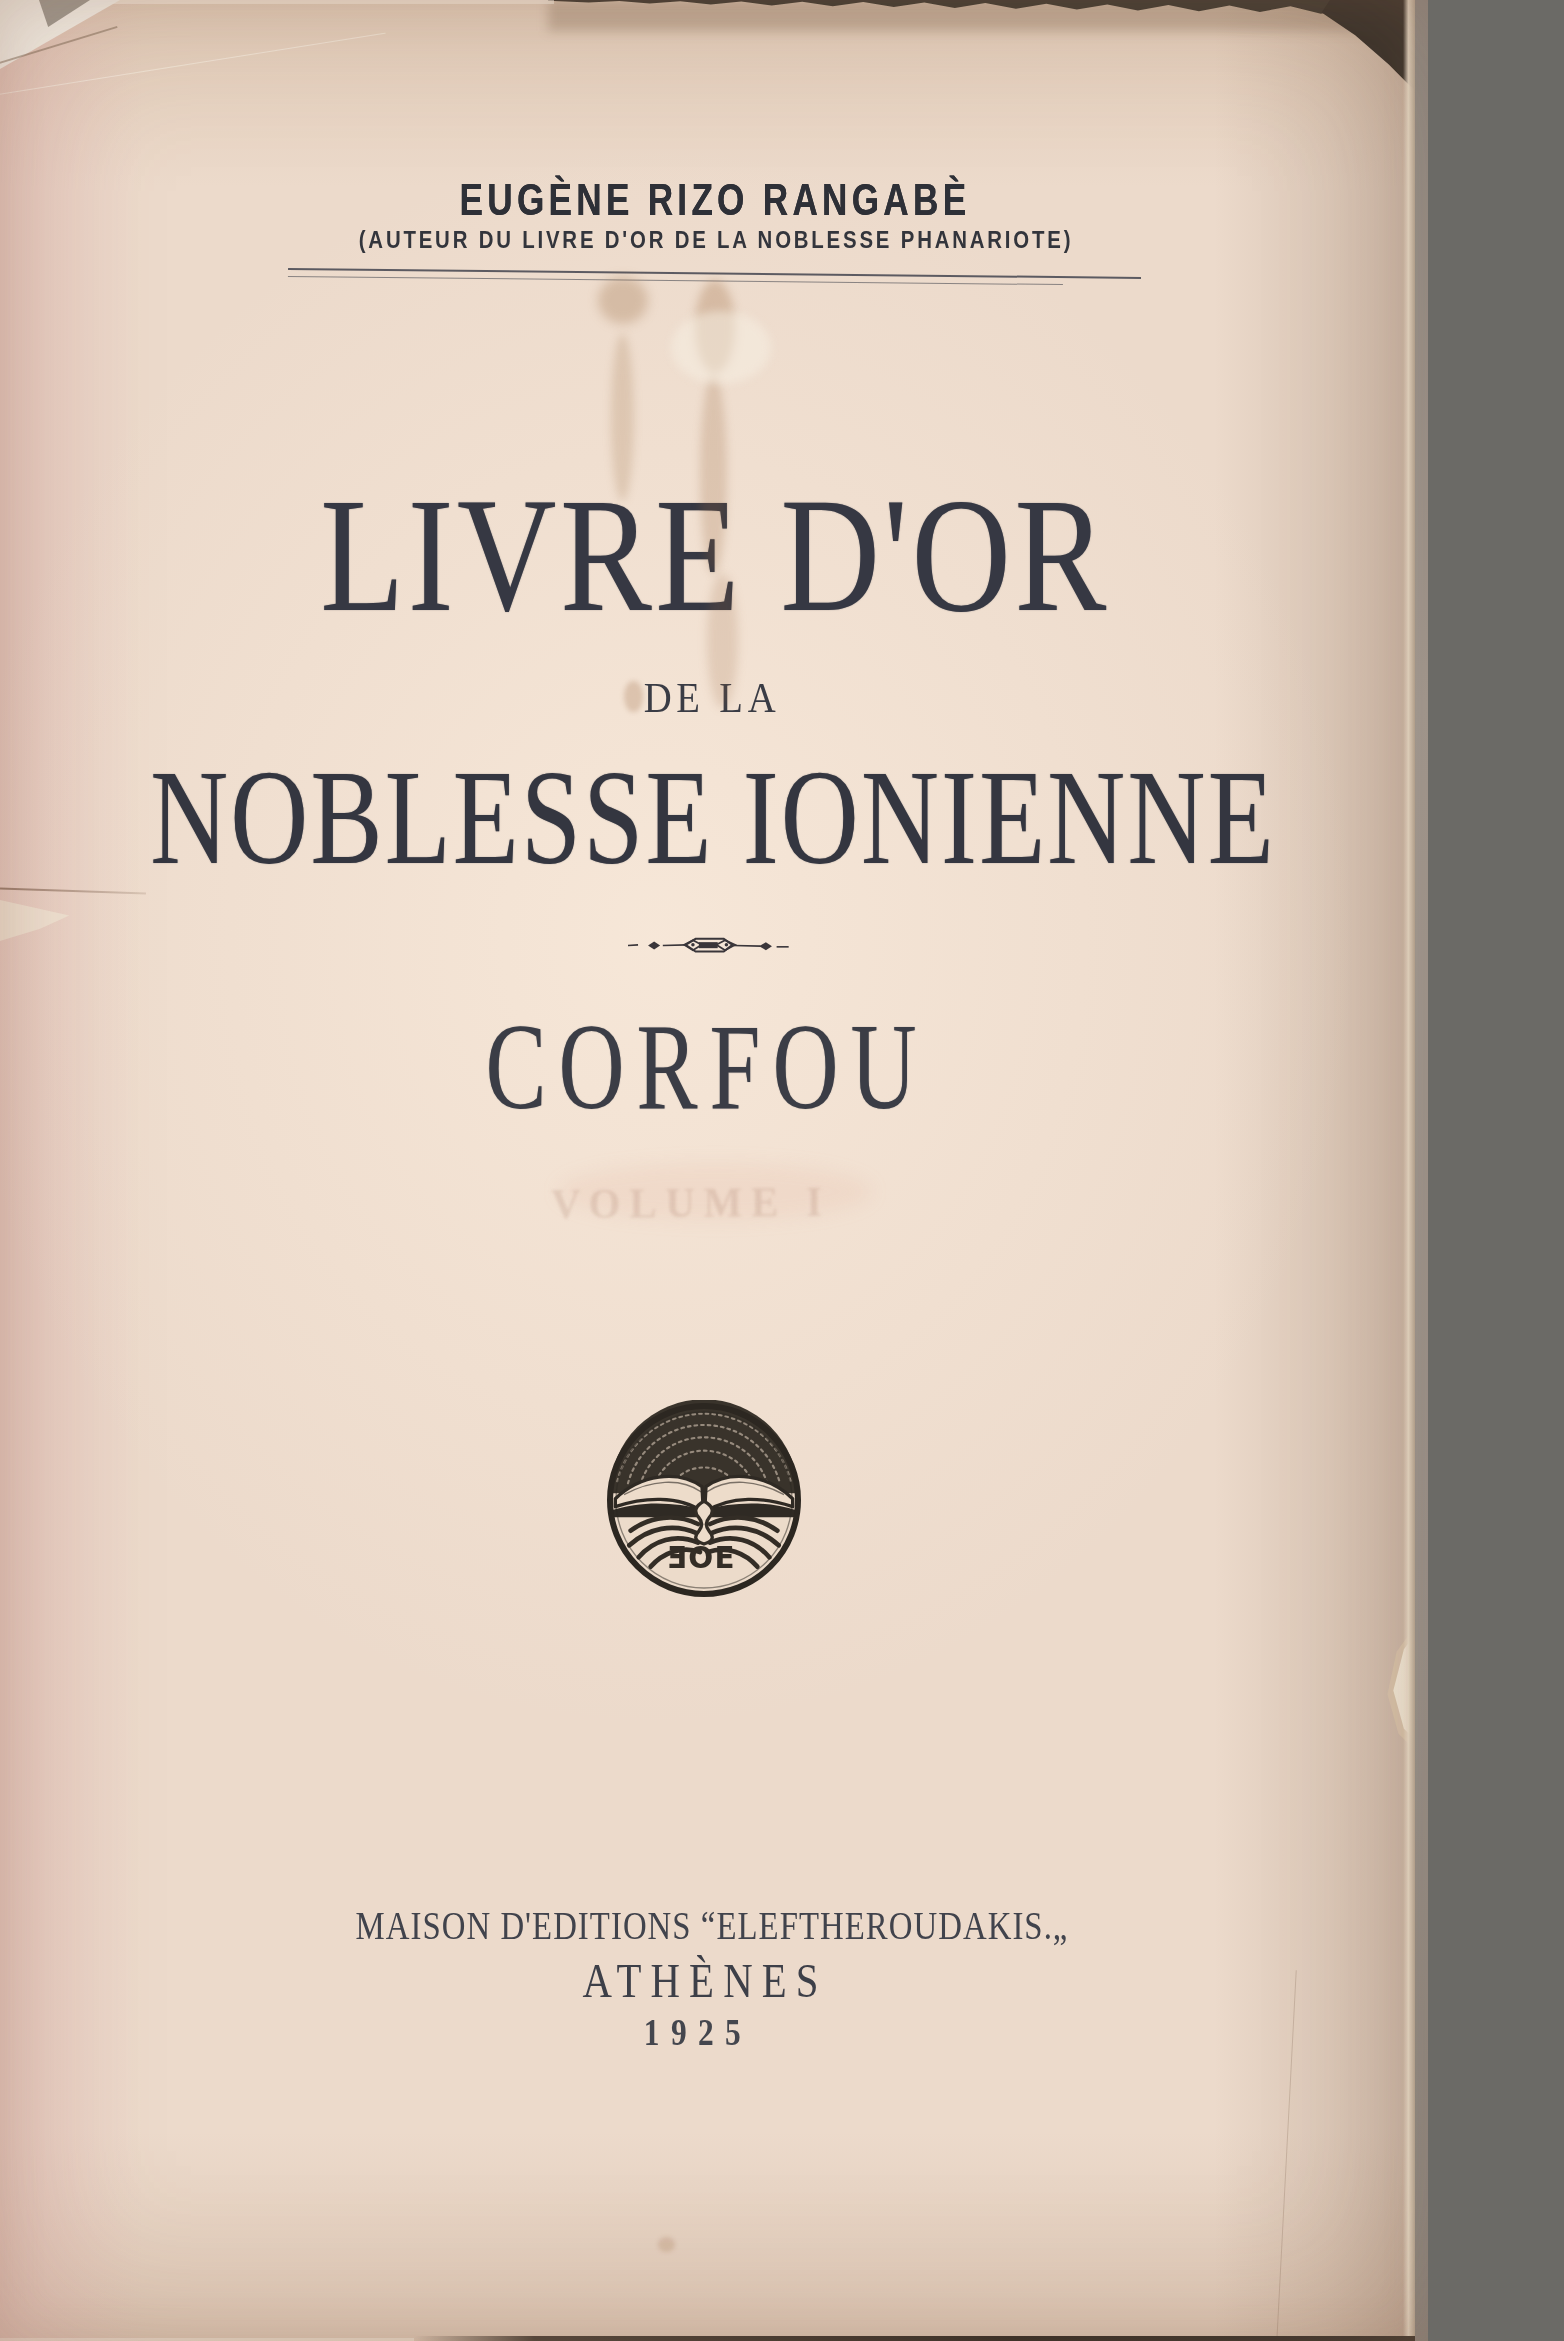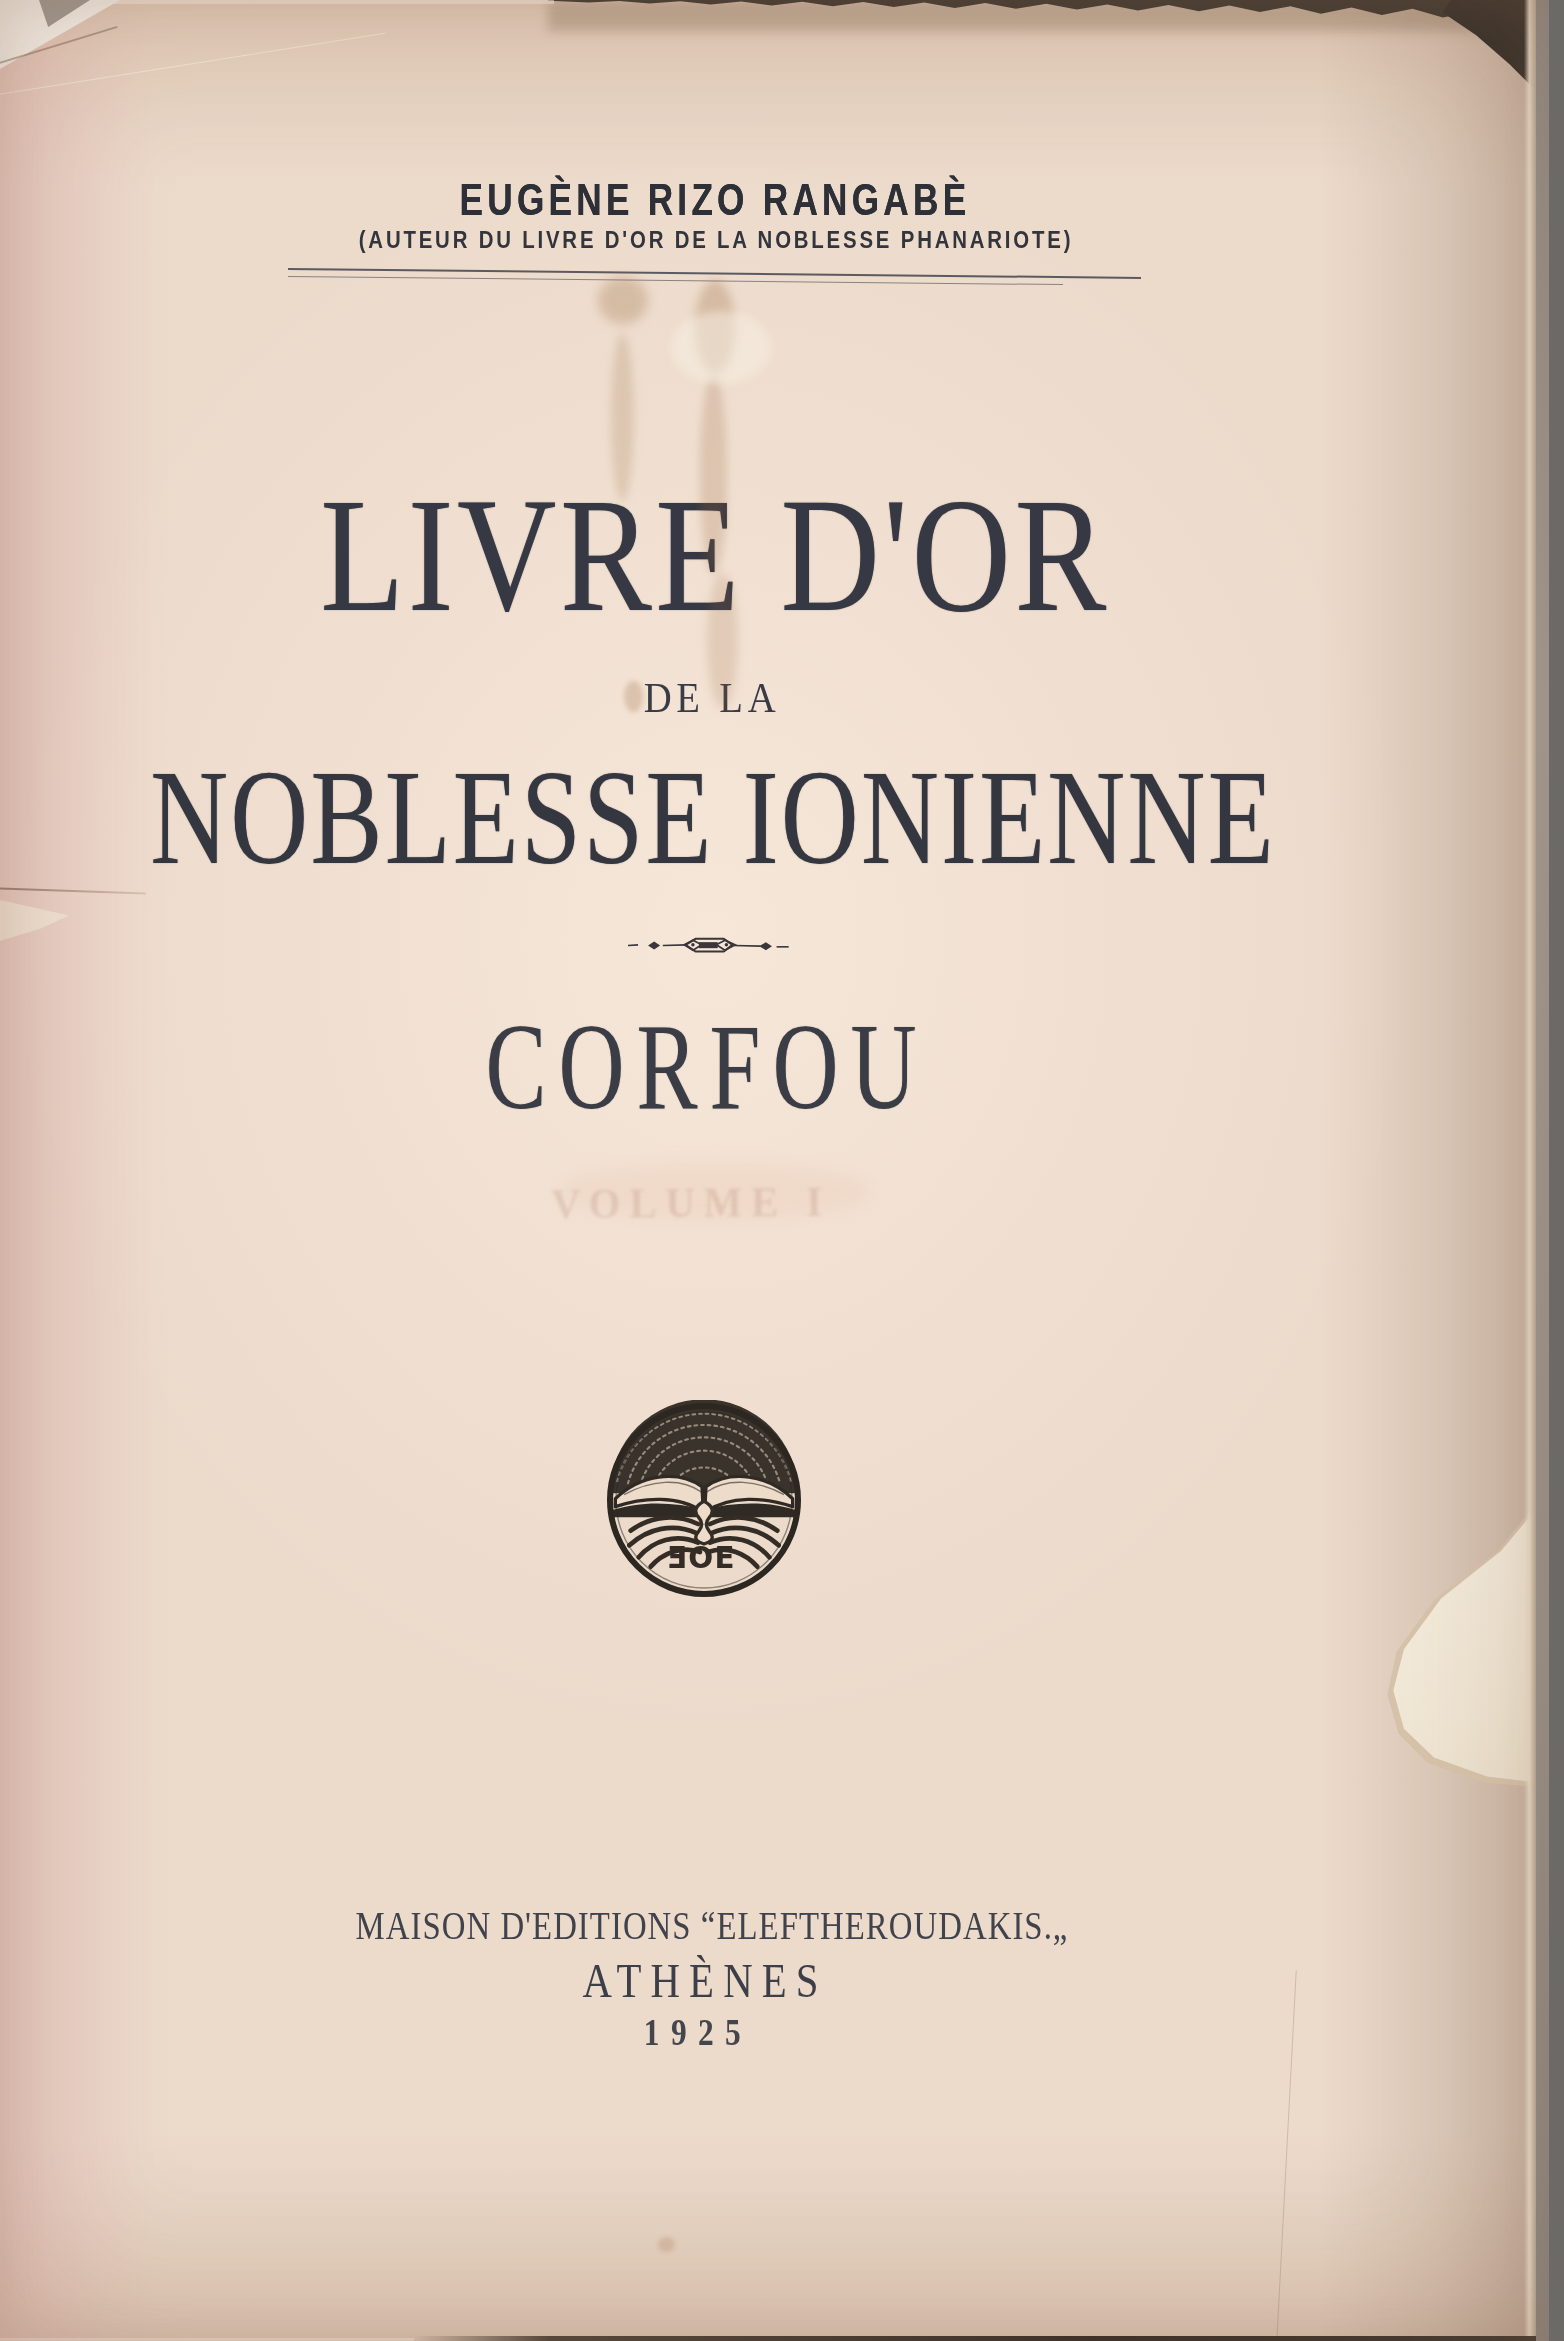--- a/index.html
+++ b/index.html
@@ -1,18 +1,18 @@
 <!DOCTYPE html>
 <html style="font-size:10.7px"><head>
 <meta charset="utf-8">
 <style>
   html,body{margin:0;padding:0;background:#6b6a66;}
   .page{
     position:relative;
-    width:1549px;height:2342px;
+    width:1428px;height:2342px;
     overflow:hidden;
     font-family:"Liberation Serif", serif;
     background:
       radial-gradient(1002px 1135px at 46% 40%, rgba(248,233,218,.85), rgba(248,233,218,0) 70%),
       linear-gradient(90deg, rgba(228,186,182,.50), rgba(228,186,182,0) 10%),
       linear-gradient(270deg, rgba(110,84,64,.30), rgba(123,94,72,.15) 7%, rgba(123,94,72,0) 15%),
       linear-gradient(180deg, rgba(205,176,146,.30), rgba(205,176,146,0) 8%),
       linear-gradient(0deg, rgba(170,135,105,.22), rgba(170,135,105,0) 9%),
       #ecdacb;
   }

